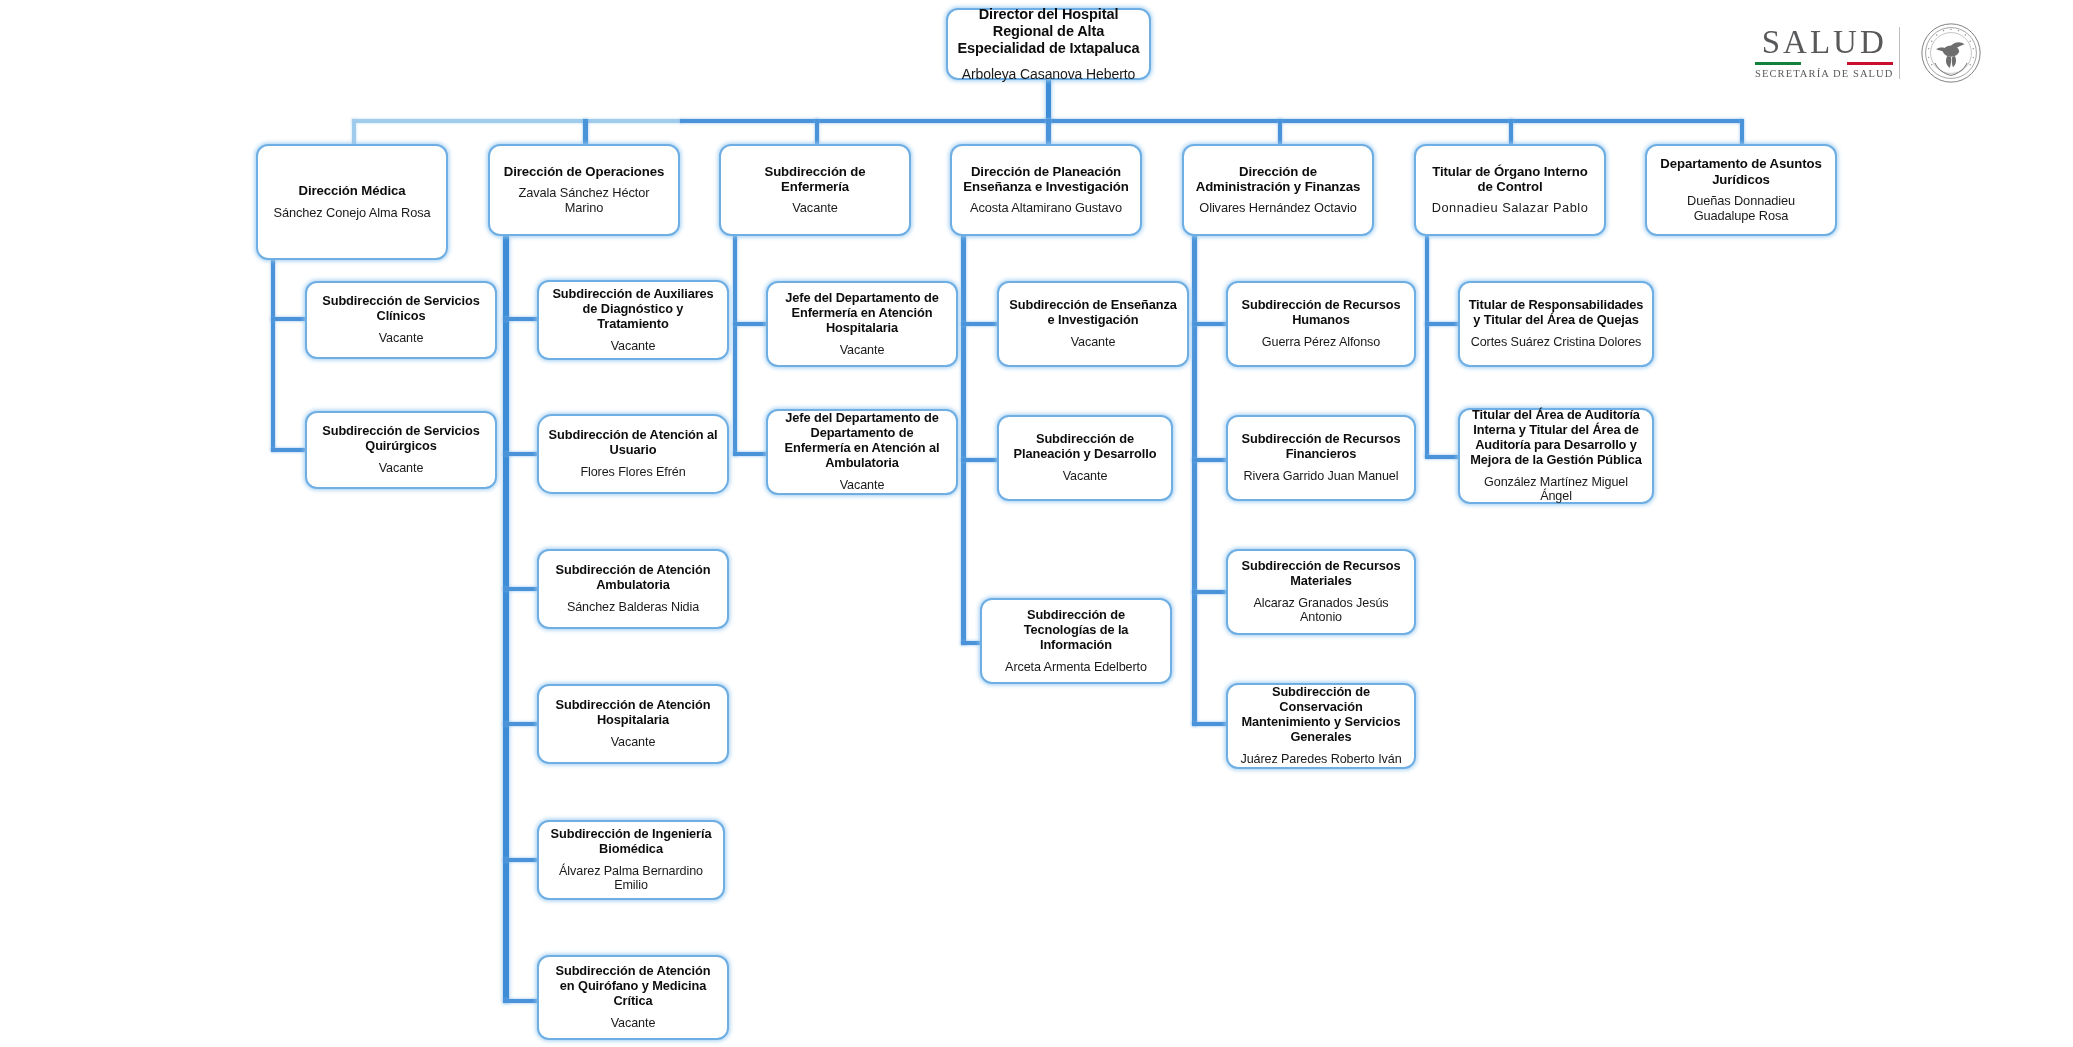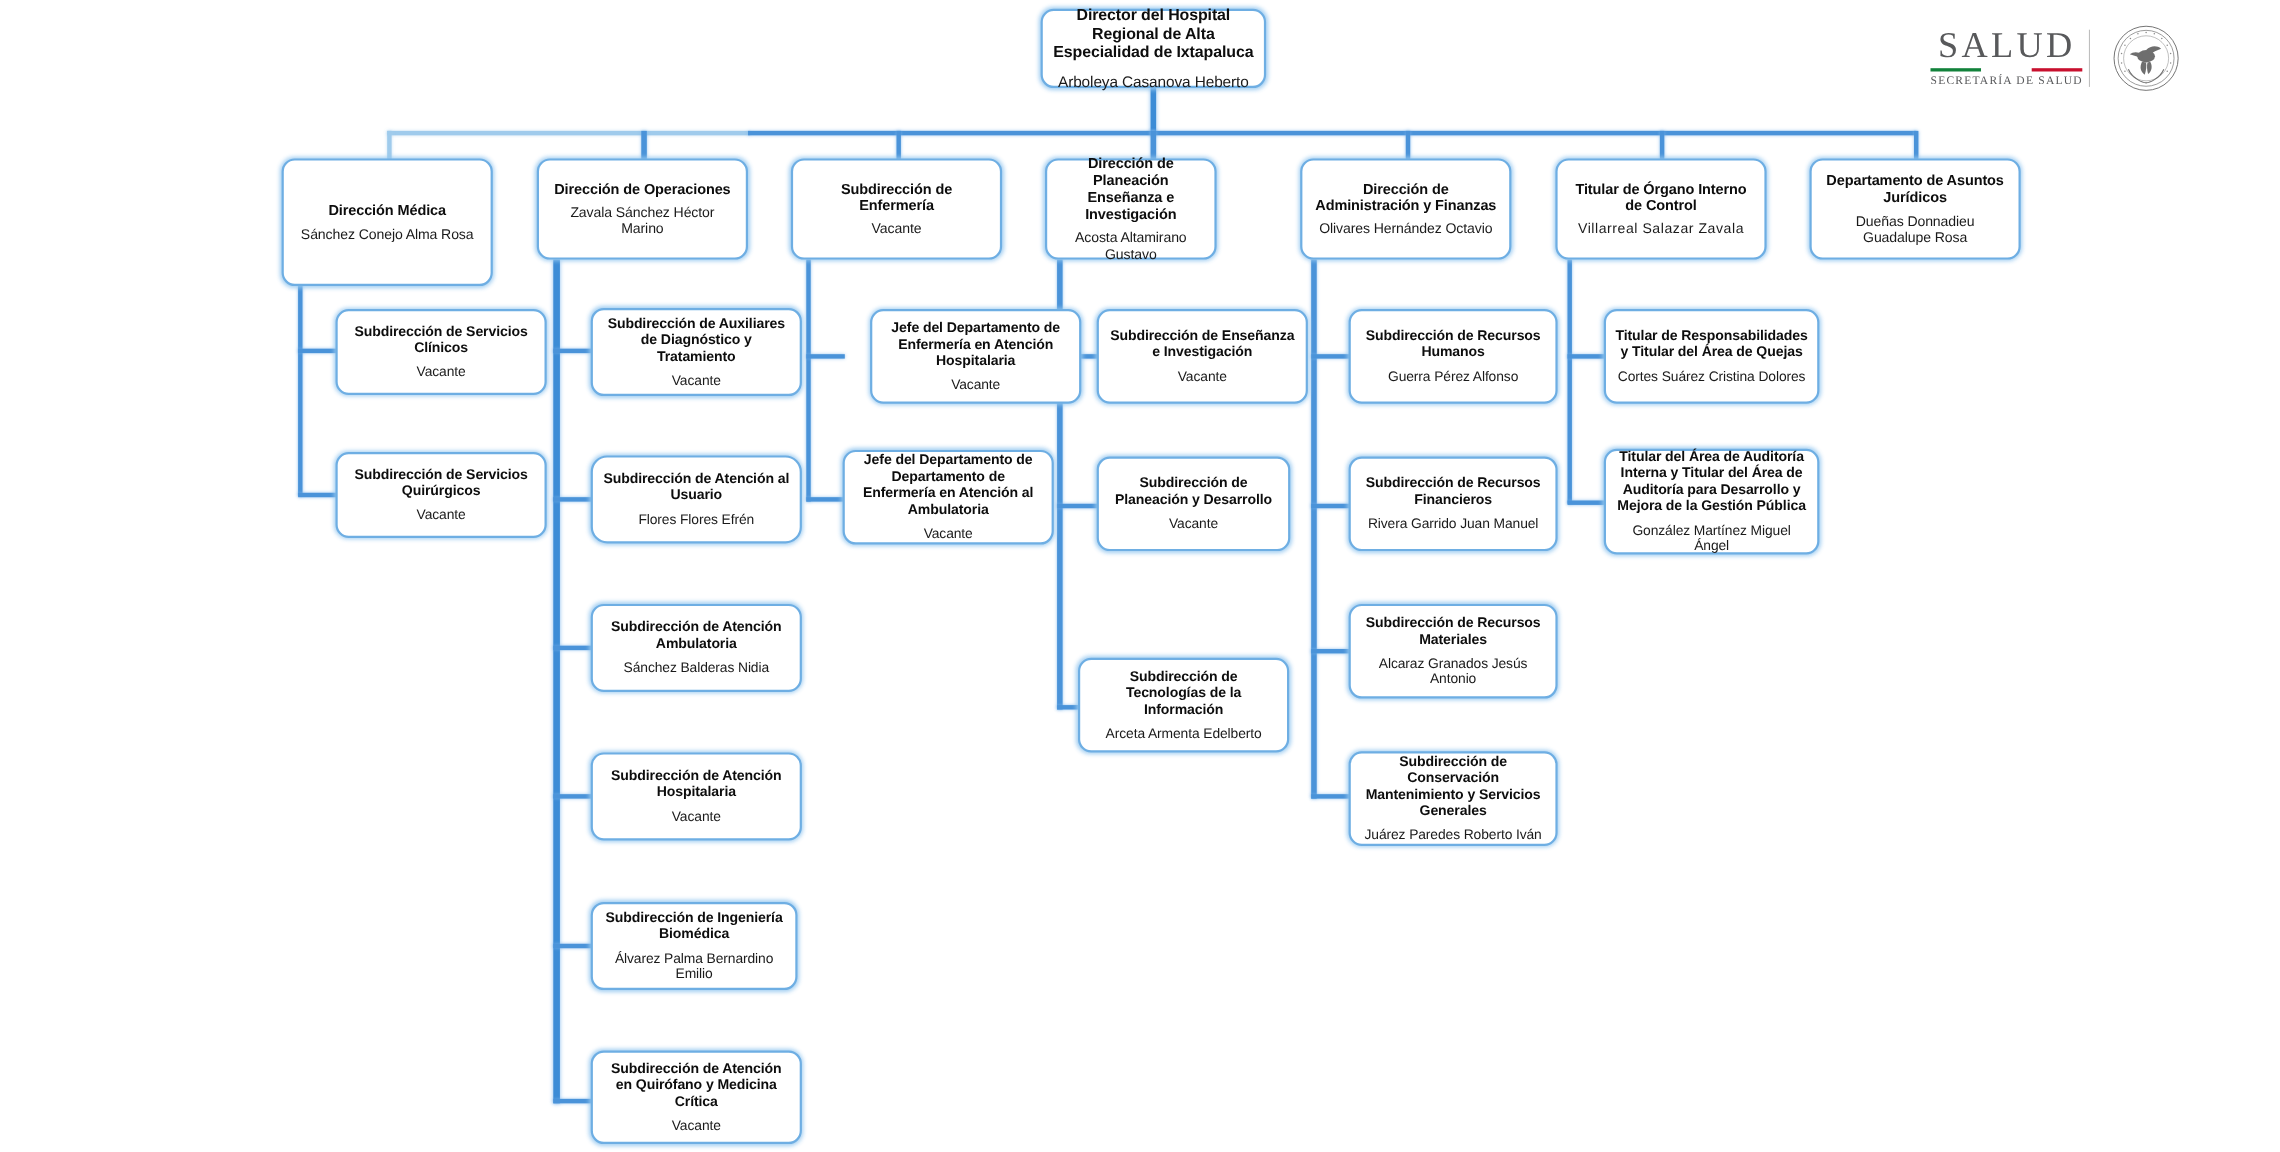--- a/index.html
+++ b/index.html
@@ -182,33 +182,33 @@
   <div class="node lvl2" style="left:488px; top:144px; width:192px; height:92px;">
     <div class="title">Dirección de Operaciones</div>
     <div class="person">Zavala Sánchez Héctor Marino</div>
   </div>
 
   <div class="node lvl2" style="left:719px; top:144px; width:192px; height:92px;">
     <div class="title">Subdirección de Enfermería</div>
     <div class="person">Vacante</div>
   </div>
 
-  <div class="node lvl2" style="left:950px; top:144px; width:156px; height:92px;">
+  <div class="node lvl2" style="left:950px; top:144px; width:192px; height:92px;">
     <div class="title">Dirección de Planeación Enseñanza e Investigación</div>
     <div class="person">Acosta Altamirano Gustavo</div>
   </div>
 
   <div class="node lvl2" style="left:1182px; top:144px; width:192px; height:92px;">
     <div class="title">Dirección de Administración y Finanzas</div>
     <div class="person">Olivares Hernández Octavio</div>
   </div>
 
   <div class="node lvl2 spaced" style="left:1414px; top:144px; width:192px; height:92px;">
     <div class="title">Titular de Órgano Interno de Control</div>
-    <div class="person">Villarreal Salazar Zavala</div>
+    <div class="person">Donnadieu Salazar Pablo</div>
   </div>
 
   <div class="node lvl2" style="left:1645px; top:144px; width:192px; height:92px;">
     <div class="title">Departamento de Asuntos Jurídicos</div>
     <div class="person">Dueñas Donnadieu Guadalupe Rosa</div>
   </div>
 
   <div class="node lvl3" style="left:305px; top:281px; width:192px; height:78px;">
     <div class="title">Subdirección de Servicios Clínicos</div>
     <div class="person">Vacante</div>
@@ -242,21 +242,21 @@
   <div class="node lvl3" style="left:537px; top:820px; width:188px; height:80px;">
     <div class="title">Subdirección de Ingeniería Biomédica</div>
     <div class="person">Álvarez Palma Bernardino Emilio</div>
   </div>
 
   <div class="node lvl3" style="left:537px; top:955px; width:192px; height:85px;">
     <div class="title">Subdirección de Atención en Quirófano y Medicina Crítica</div>
     <div class="person">Vacante</div>
   </div>
 
-  <div class="node lvl3" style="left:791px; top:281px; width:192px; height:86px;">
+  <div class="node lvl3" style="left:766px; top:281px; width:192px; height:86px;">
     <div class="title">Jefe del Departamento de Enfermería en Atención Hospitalaria</div>
     <div class="person">Vacante</div>
   </div>
 
   <div class="node lvl3" style="left:766px; top:409px; width:192px; height:86px;">
     <div class="title">Jefe del Departamento de Departamento de Enfermería en Atención al Ambulatoria</div>
     <div class="person">Vacante</div>
   </div>
 
   <div class="node lvl3" style="left:997px; top:281px; width:192px; height:86px;">

